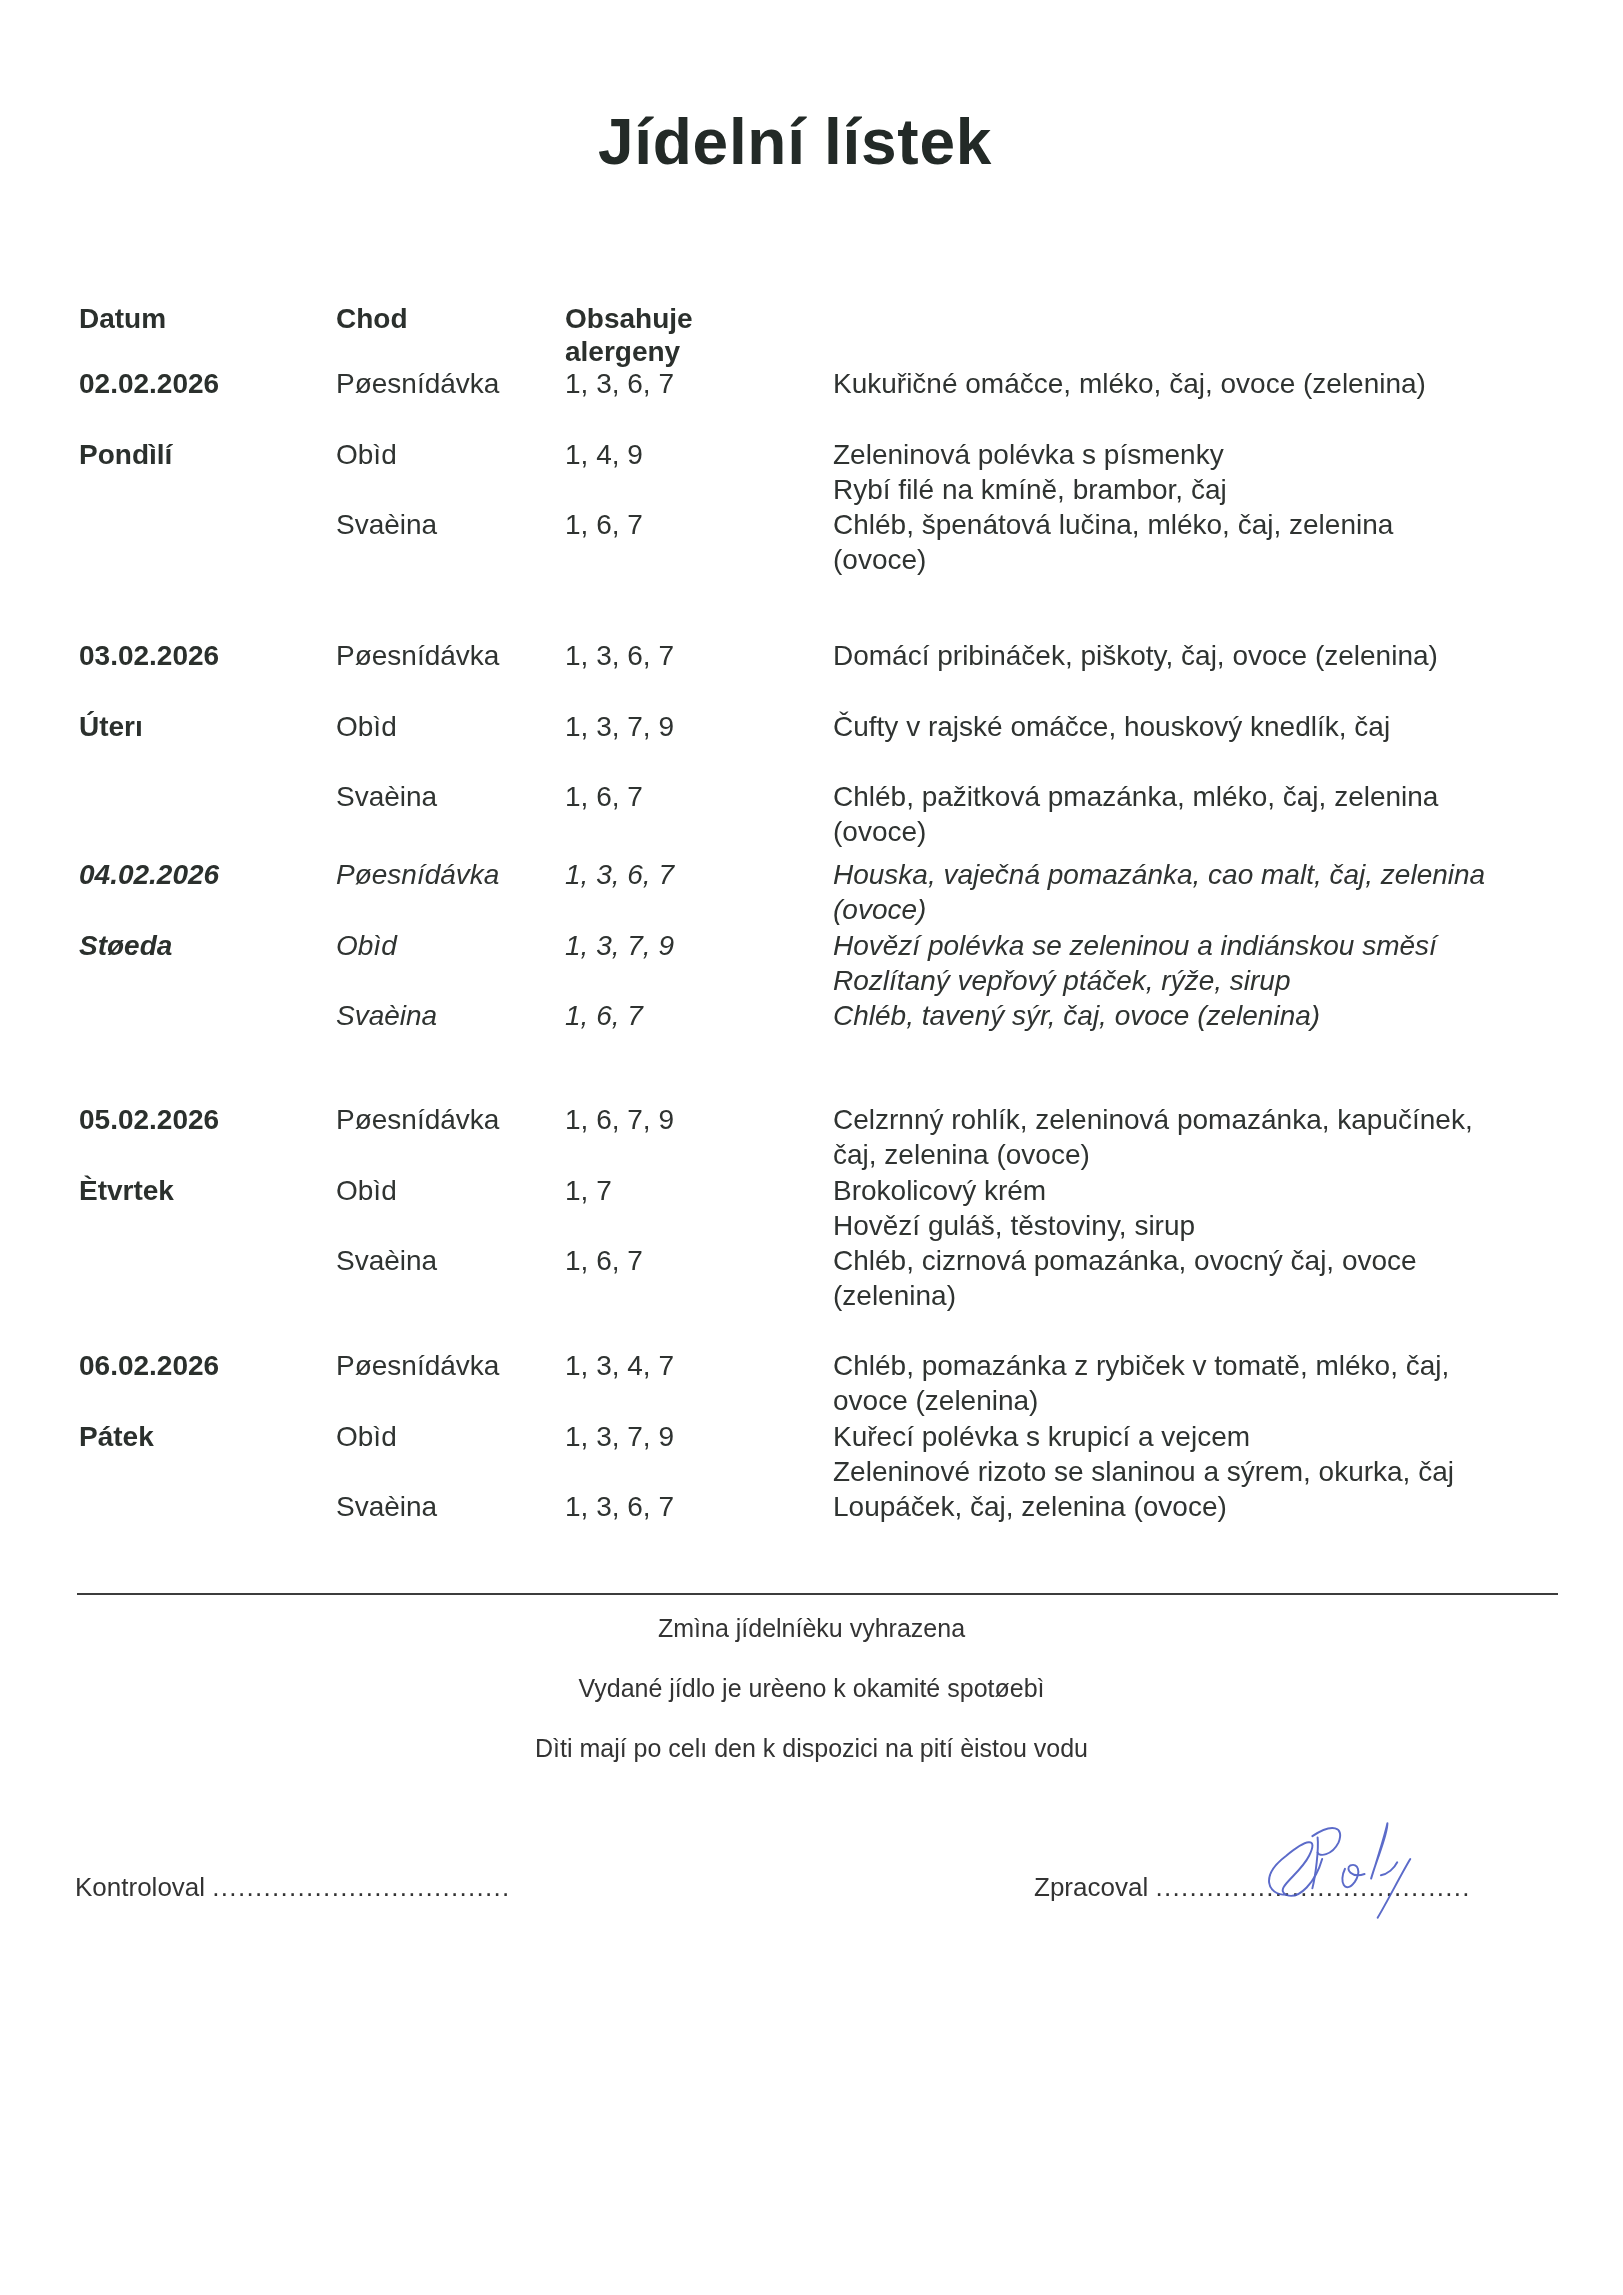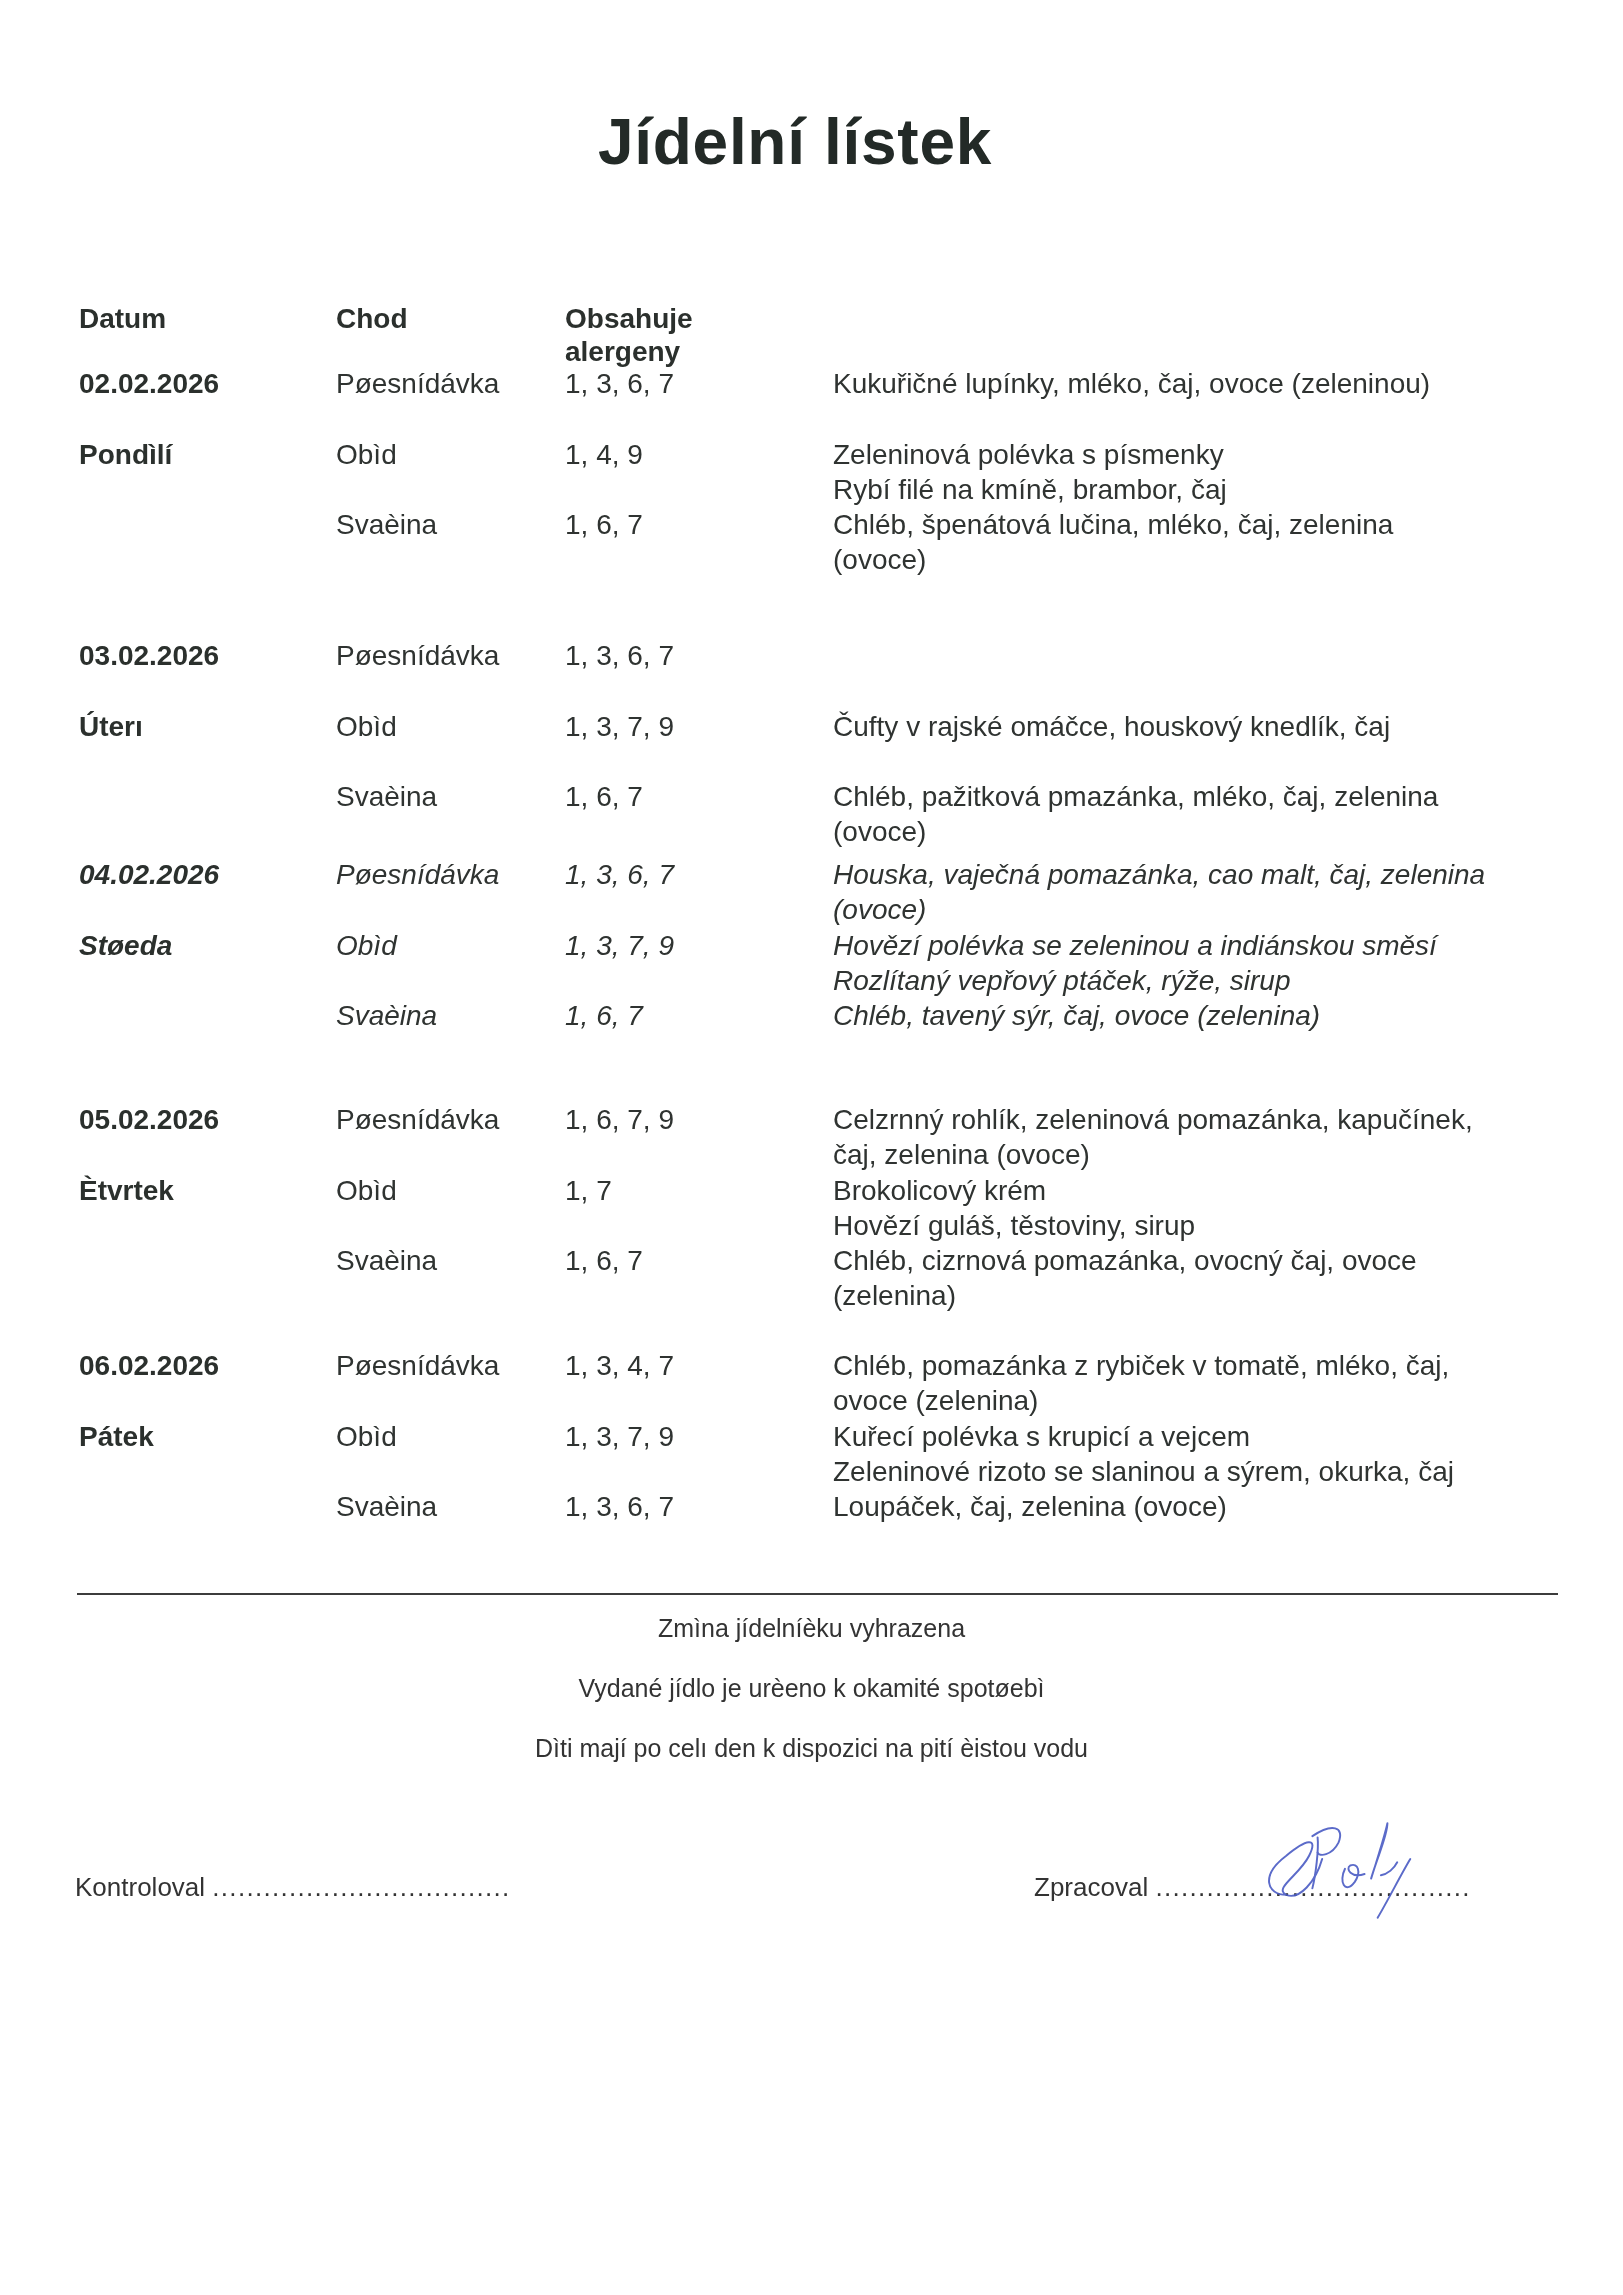--- a/index.html
+++ b/index.html
@@ -99,21 +99,21 @@
     <span class="col-dishes"></span>
   </div>
 
   <div class="row" style="position:absolute; top:71px; left:0; width:1479px; height:249px;">
     <span class="date-cell col-date" style="top:0">02.02.2026</span>
     <span class="date-cell col-date" style="top:71px">Pondìlí</span>
 
     <span class="col-course" style="top:0">Pøesnídávka</span>
     <span class="col-allergens" style="top:0">1, 3, 6, 7</span>
     <span class="col-dishes" style="top:0">
-      <span class="dish-line">Kukuřičné lupínky, mléko, čaj, ovoce (zeleninou)</span>
+      <span class="dish-line">Kukuřičné omáčce, mléko, čaj, ovoce (zelenina)</span>
     </span>
 
     <span class="col-course" style="top:71px">Obìd</span>
     <span class="col-allergens" style="top:71px">1, 4, 9</span>
     <span class="col-dishes" style="top:71px">
       <span class="dish-line">Zeleninová polévka s písmenky</span>
       <span class="dish-line">Rybí filé na kmíně, brambor, čaj</span>
     </span>
 
     <span class="col-course" style="top:141px">Svaèina</span>
@@ -123,20 +123,23 @@
       <span class="dish-line">(ovoce)</span>
     </span>
   </div>
 
   <div class="row" style="position:absolute; top:316px; left:0; width:1479px; height:249px;margin-top:27px;">
     <span class="date-cell col-date" style="top:0">03.02.2026</span>
     <span class="date-cell col-date" style="top:71px">Úterı</span>
 
     <span class="col-course" style="top:0">Pøesnídávka</span>
     <span class="col-allergens" style="top:0">1, 3, 6, 7</span>
+    <span class="col-dishes" style="top:0">
+      <span class="dish-line">Domácí pribináček, piškoty, čaj, ovoce (zelenina)</span>
+    </span>
 
     <span class="col-course" style="top:71px">Obìd</span>
     <span class="col-allergens" style="top:71px">1, 3, 7, 9</span>
     <span class="col-dishes" style="top:71px">
       <span class="dish-line">Čufty v rajské omáčce, houskový knedlík, čaj</span>
     </span>
 
     <span class="col-course" style="top:141px">Svaèina</span>
     <span class="col-allergens" style="top:141px">1, 6, 7</span>
     <span class="col-dishes" style="top:141px">

